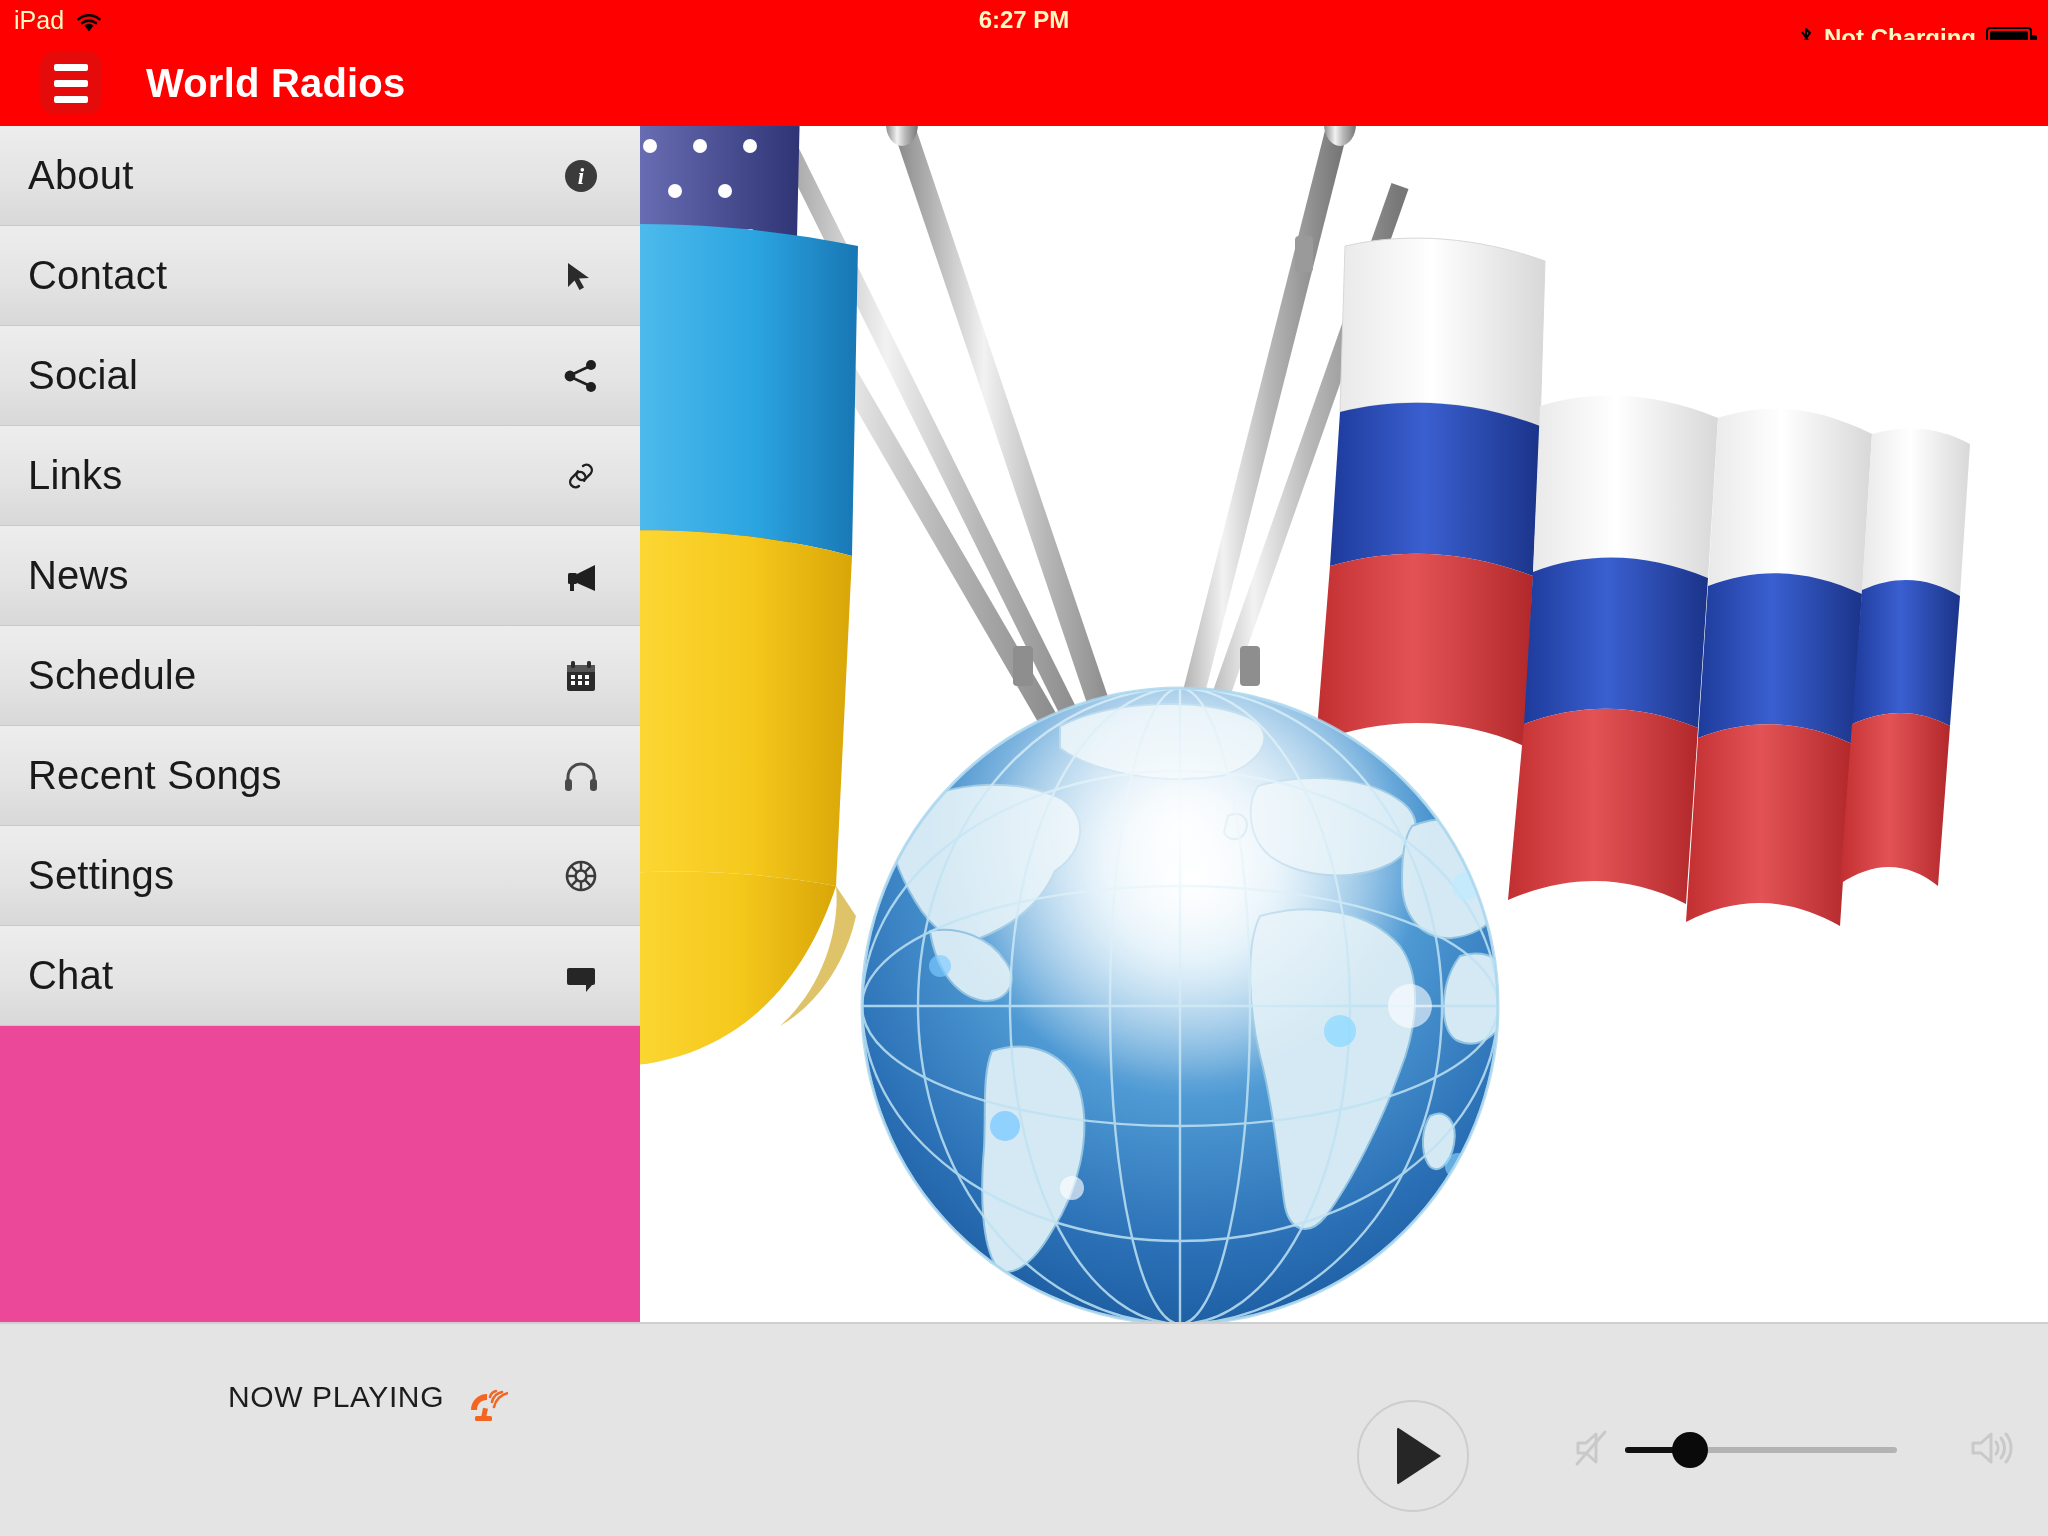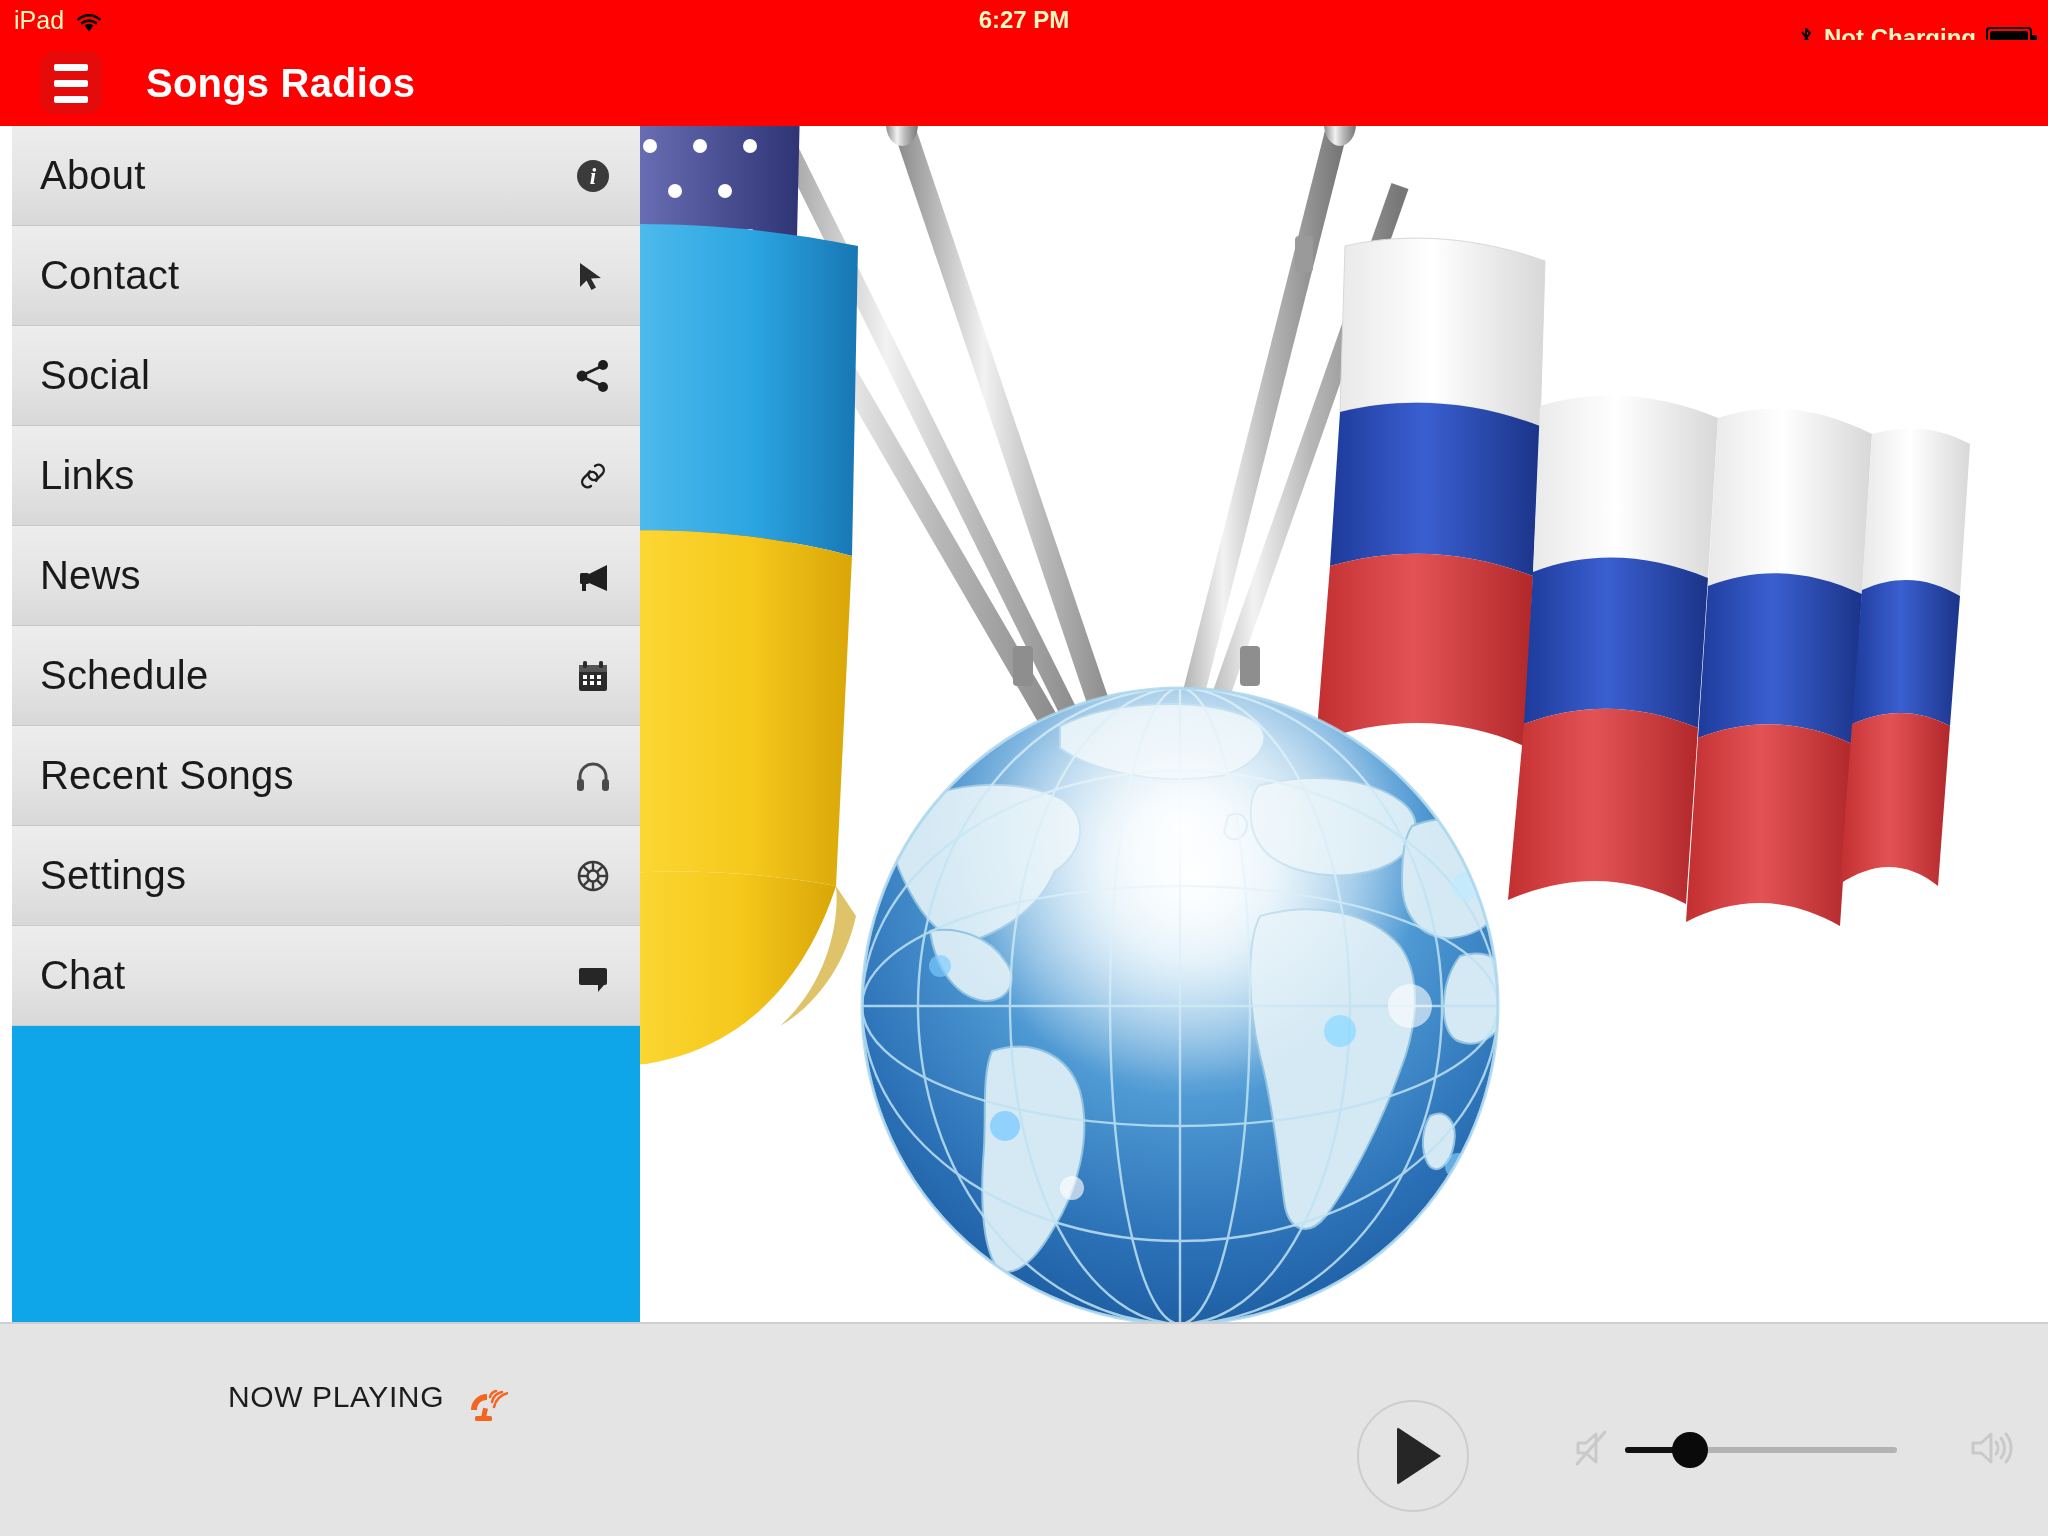--- a/index.html
+++ b/index.html
@@ -37,22 +37,22 @@
     display:flex; flex-direction:column; align-items:center; justify-content:center; gap:9px;
     cursor:pointer;
   }
   #menu-button span{ display:block; width:34px; height:7px; background:#fff; border-radius:2px; }
   #nav-title{
     margin-left:44px; color:#ffffff; font-size:40px; font-weight:700; letter-spacing:0.2px;
   }
 
   
   #sidebar{
-    position:absolute; left:12px; top:126px; width:724px; height:1196px;
-    background:#0ea5e9;
+    position:absolute; left:0; top:126px; width:724px; height:1196px;
+    background:#ec4899;
     overflow:hidden;
   }
   .menu-row{
     position:relative;
     height:100px; width:640px;
     display:flex; align-items:center;
     background:linear-gradient(to bottom,#EDEDED 0%,#E4E4E4 55%,#D8D8D8 100%);
     border-bottom:1px solid #C9C9C9;
     cursor:pointer;
   }
@@ -134,21 +134,21 @@
     </span>
   </div>
 </div>
 
 <div id="nav-bar">
   <div id="menu-button">
     <span></span>
     <span></span>
     <span></span>
   </div>
-  <div id="nav-title">Songs Radios</div>
+  <div id="nav-title">World Radios</div>
 </div>
 
 <div id="sidebar">
 
   <div class="menu-row">
     <span class="menu-label">About</span>
     <span class="menu-icon">
       <svg width="40" height="40" viewBox="0 0 40 40">
         <circle cx="20" cy="20" r="16" fill="#3b3b3b"></circle>
         <text x="20" y="28" font-family="Liberation Serif, serif" font-size="23" font-style="italic" font-weight="bold" fill="#fff" text-anchor="middle">i</text>

